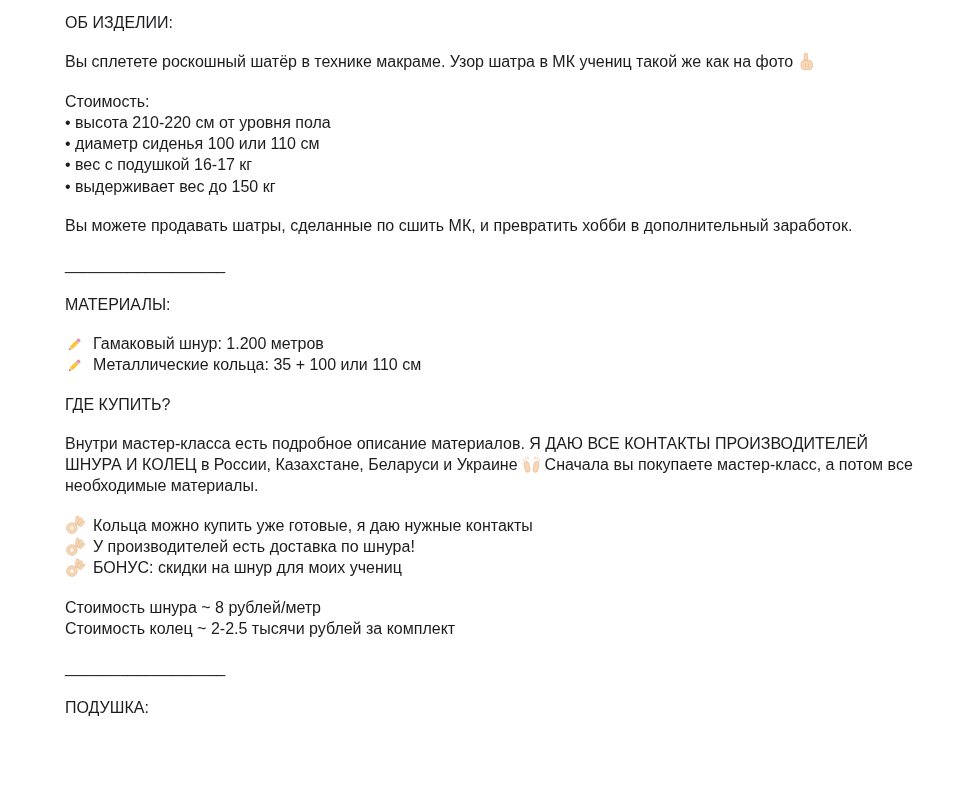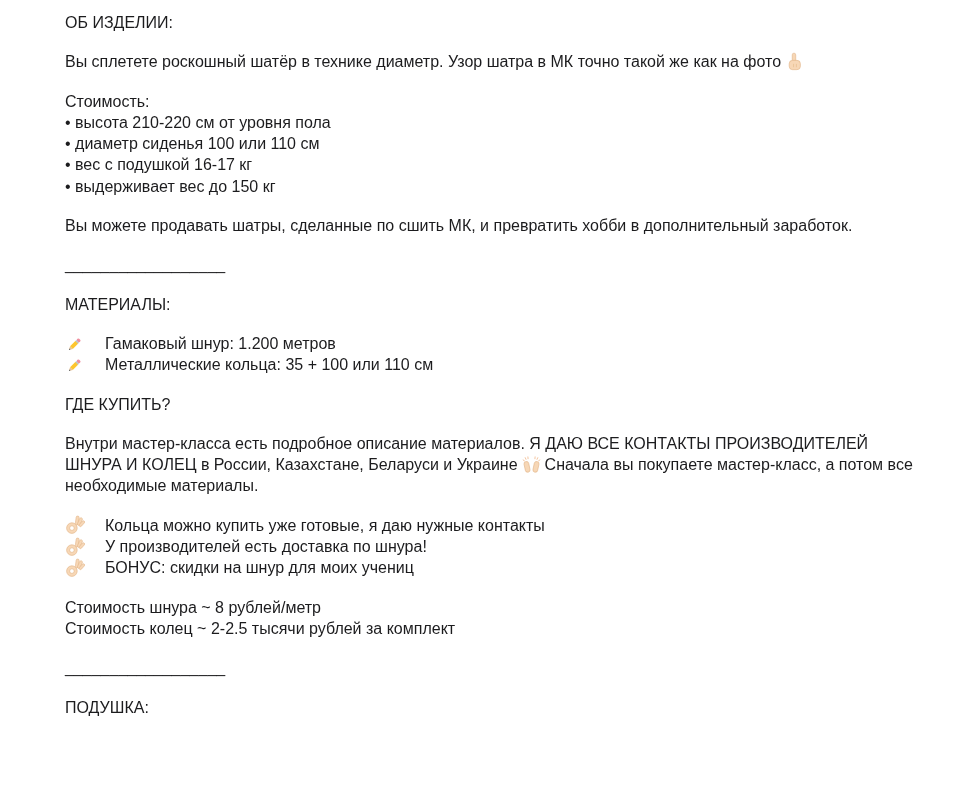--- a/index.html
+++ b/index.html
@@ -29,21 +29,21 @@
   .block { margin: 0; }
   .block p { margin: 0; }
   .divider {
     color: #1c1c1e;
     letter-spacing: 0;
     white-space: nowrap;
   }
   .icon-row {
     display: flex;
     align-items: center;
-    gap: 20px;
+    gap: 8px;
   }
   .icon-row .row-icon {
     flex: 0 0 auto;
     width: 20px;
     height: 20px;
     display: inline-flex;
   }
   .inline-icon {
     display: inline-block;
     width: 19px;
@@ -53,21 +53,21 @@
   }
   .inline-icon svg, .row-icon svg { display: block; }
 </style>
 </head>
 <body>
 
 <div class="doc">
 
   <p class="block">ОБ ИЗДЕЛИИ:</p>
 
-  <p class="block"><span>Вы сплетете роскошный шатёр в технике диаметр. Узор шатра в МК точно такой же как на фото</span><span class="inline-icon"><svg width="19" height="19" viewBox="0 0 20 20">
+  <p class="block"><span>Вы сплетете роскошный шатёр в технике макраме. Узор шатра в МК учениц такой же как на фото</span><span class="inline-icon"><svg width="19" height="19" viewBox="0 0 20 20">
           <rect x="7.6" y="1.2" width="3.7" height="11" rx="1.85" fill="#f7d7b6" stroke="#e0b183" stroke-width="0.6"></rect>
           <rect x="4.4" y="8.8" width="11.8" height="9.8" rx="3.6" fill="#f7d7b6" stroke="#e0b183" stroke-width="0.6"></rect>
           <path d="M9 12.5 v3.5 M12 12.5 v3.5" stroke="#e6bd8e" stroke-width="0.7" fill="none"></path>
         </svg></span></p>
 
   <div class="block">
     <p>Стоимость:</p>
     <p>• высота 210-220 см от уровня пола</p>
     <p>• диаметр сиденья 100 или 110 см</p>
     <p>• вес с подушкой 16-17 кг</p>

